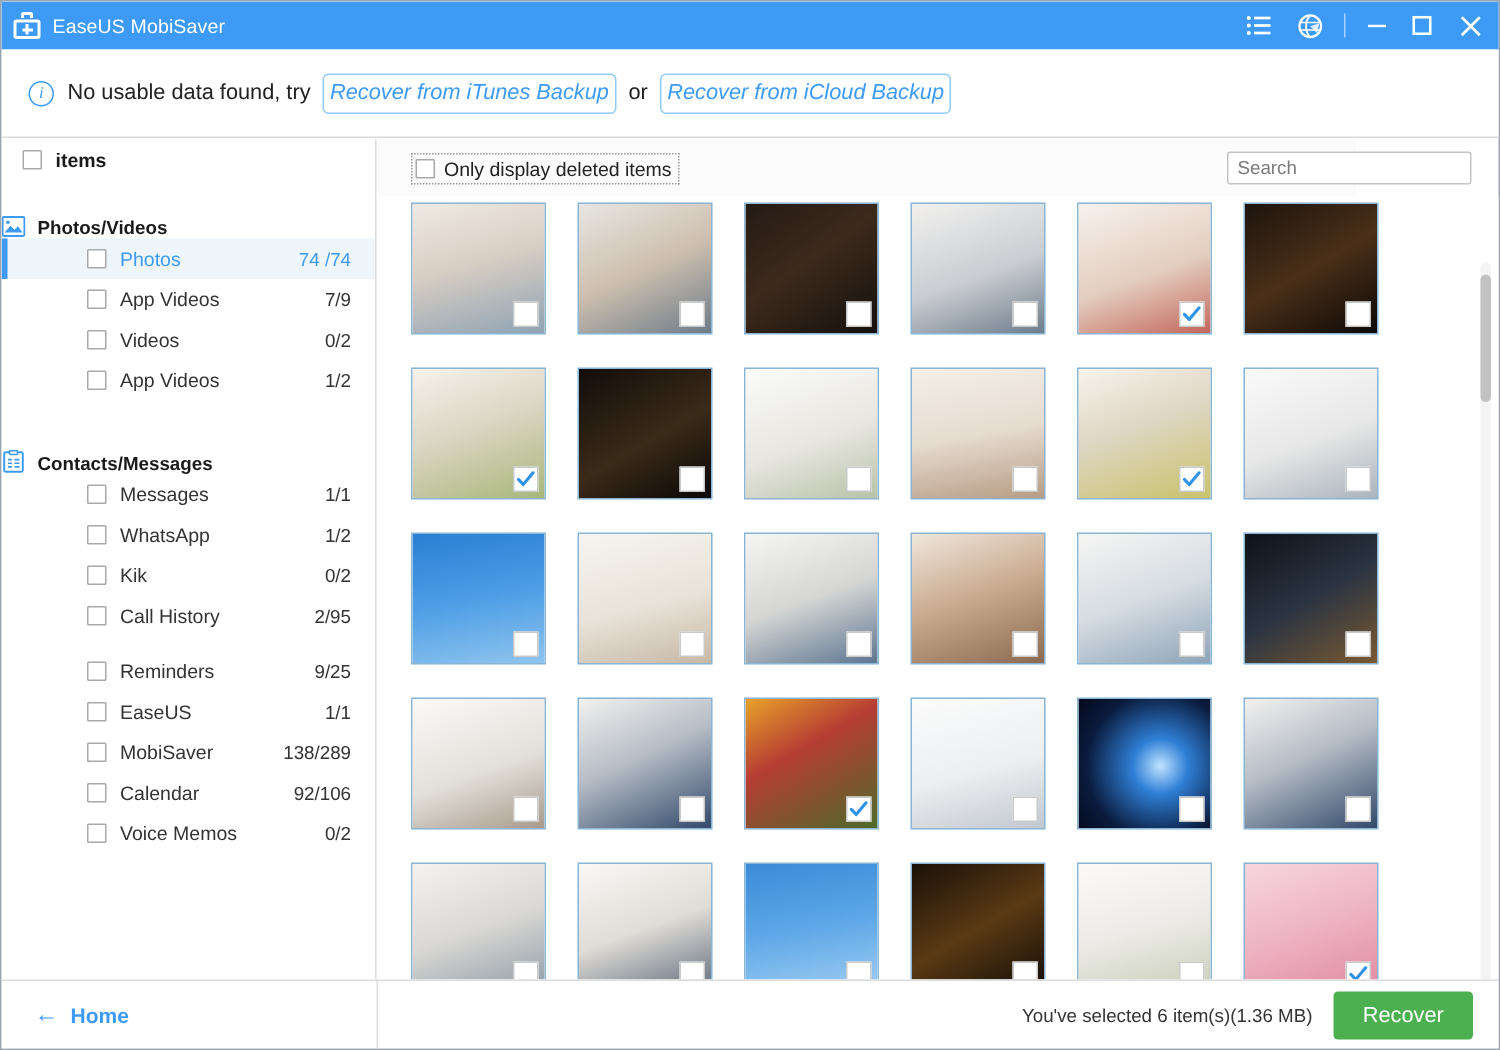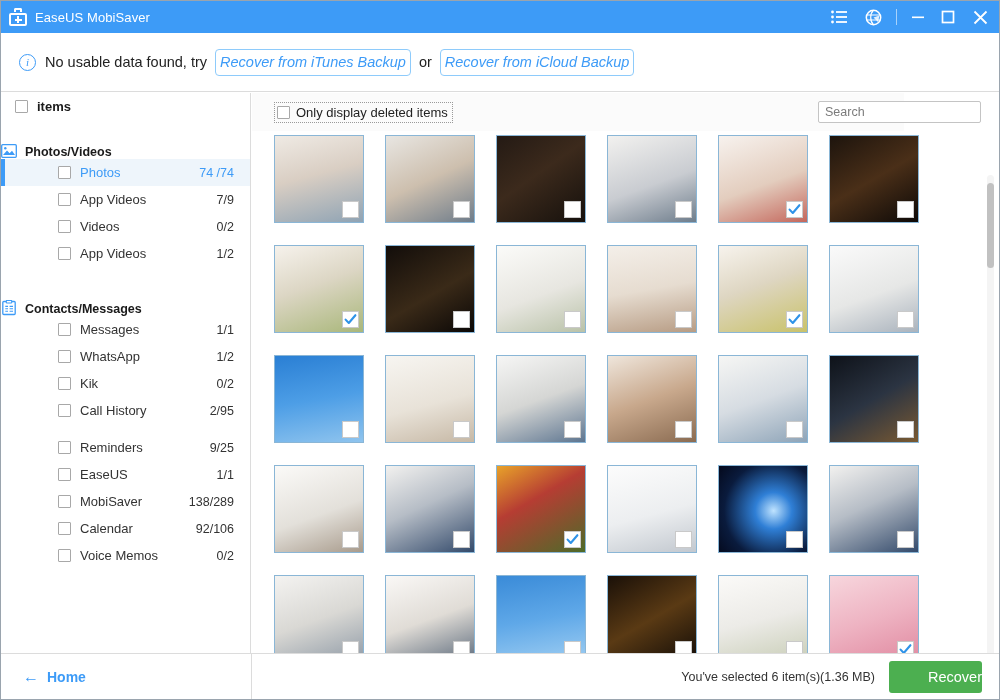--- a/index.html
+++ b/index.html
@@ -242,21 +242,20 @@
     height: 46px; display: flex; align-items: center;
   }
   .sel-text { font-size: 12.5px; color: #333333; margin-right: 14px; }
   .recover-btn {
     width: 93px; height: 32px;
     background: #4caf50; color: #ffffff;
     border: none; border-radius: 3px;
     font-size: 14.5px; cursor: pointer;
     margin-right: 19px;
     font-family: "Liberation Sans", sans-serif;
-    text-align: right;
   }
 </style>
 </head>
 <body>
 
 <div class="app">
 
   <div class="titlebar">
     <div class="app-icon">
       <div class="kit-handle"></div>

